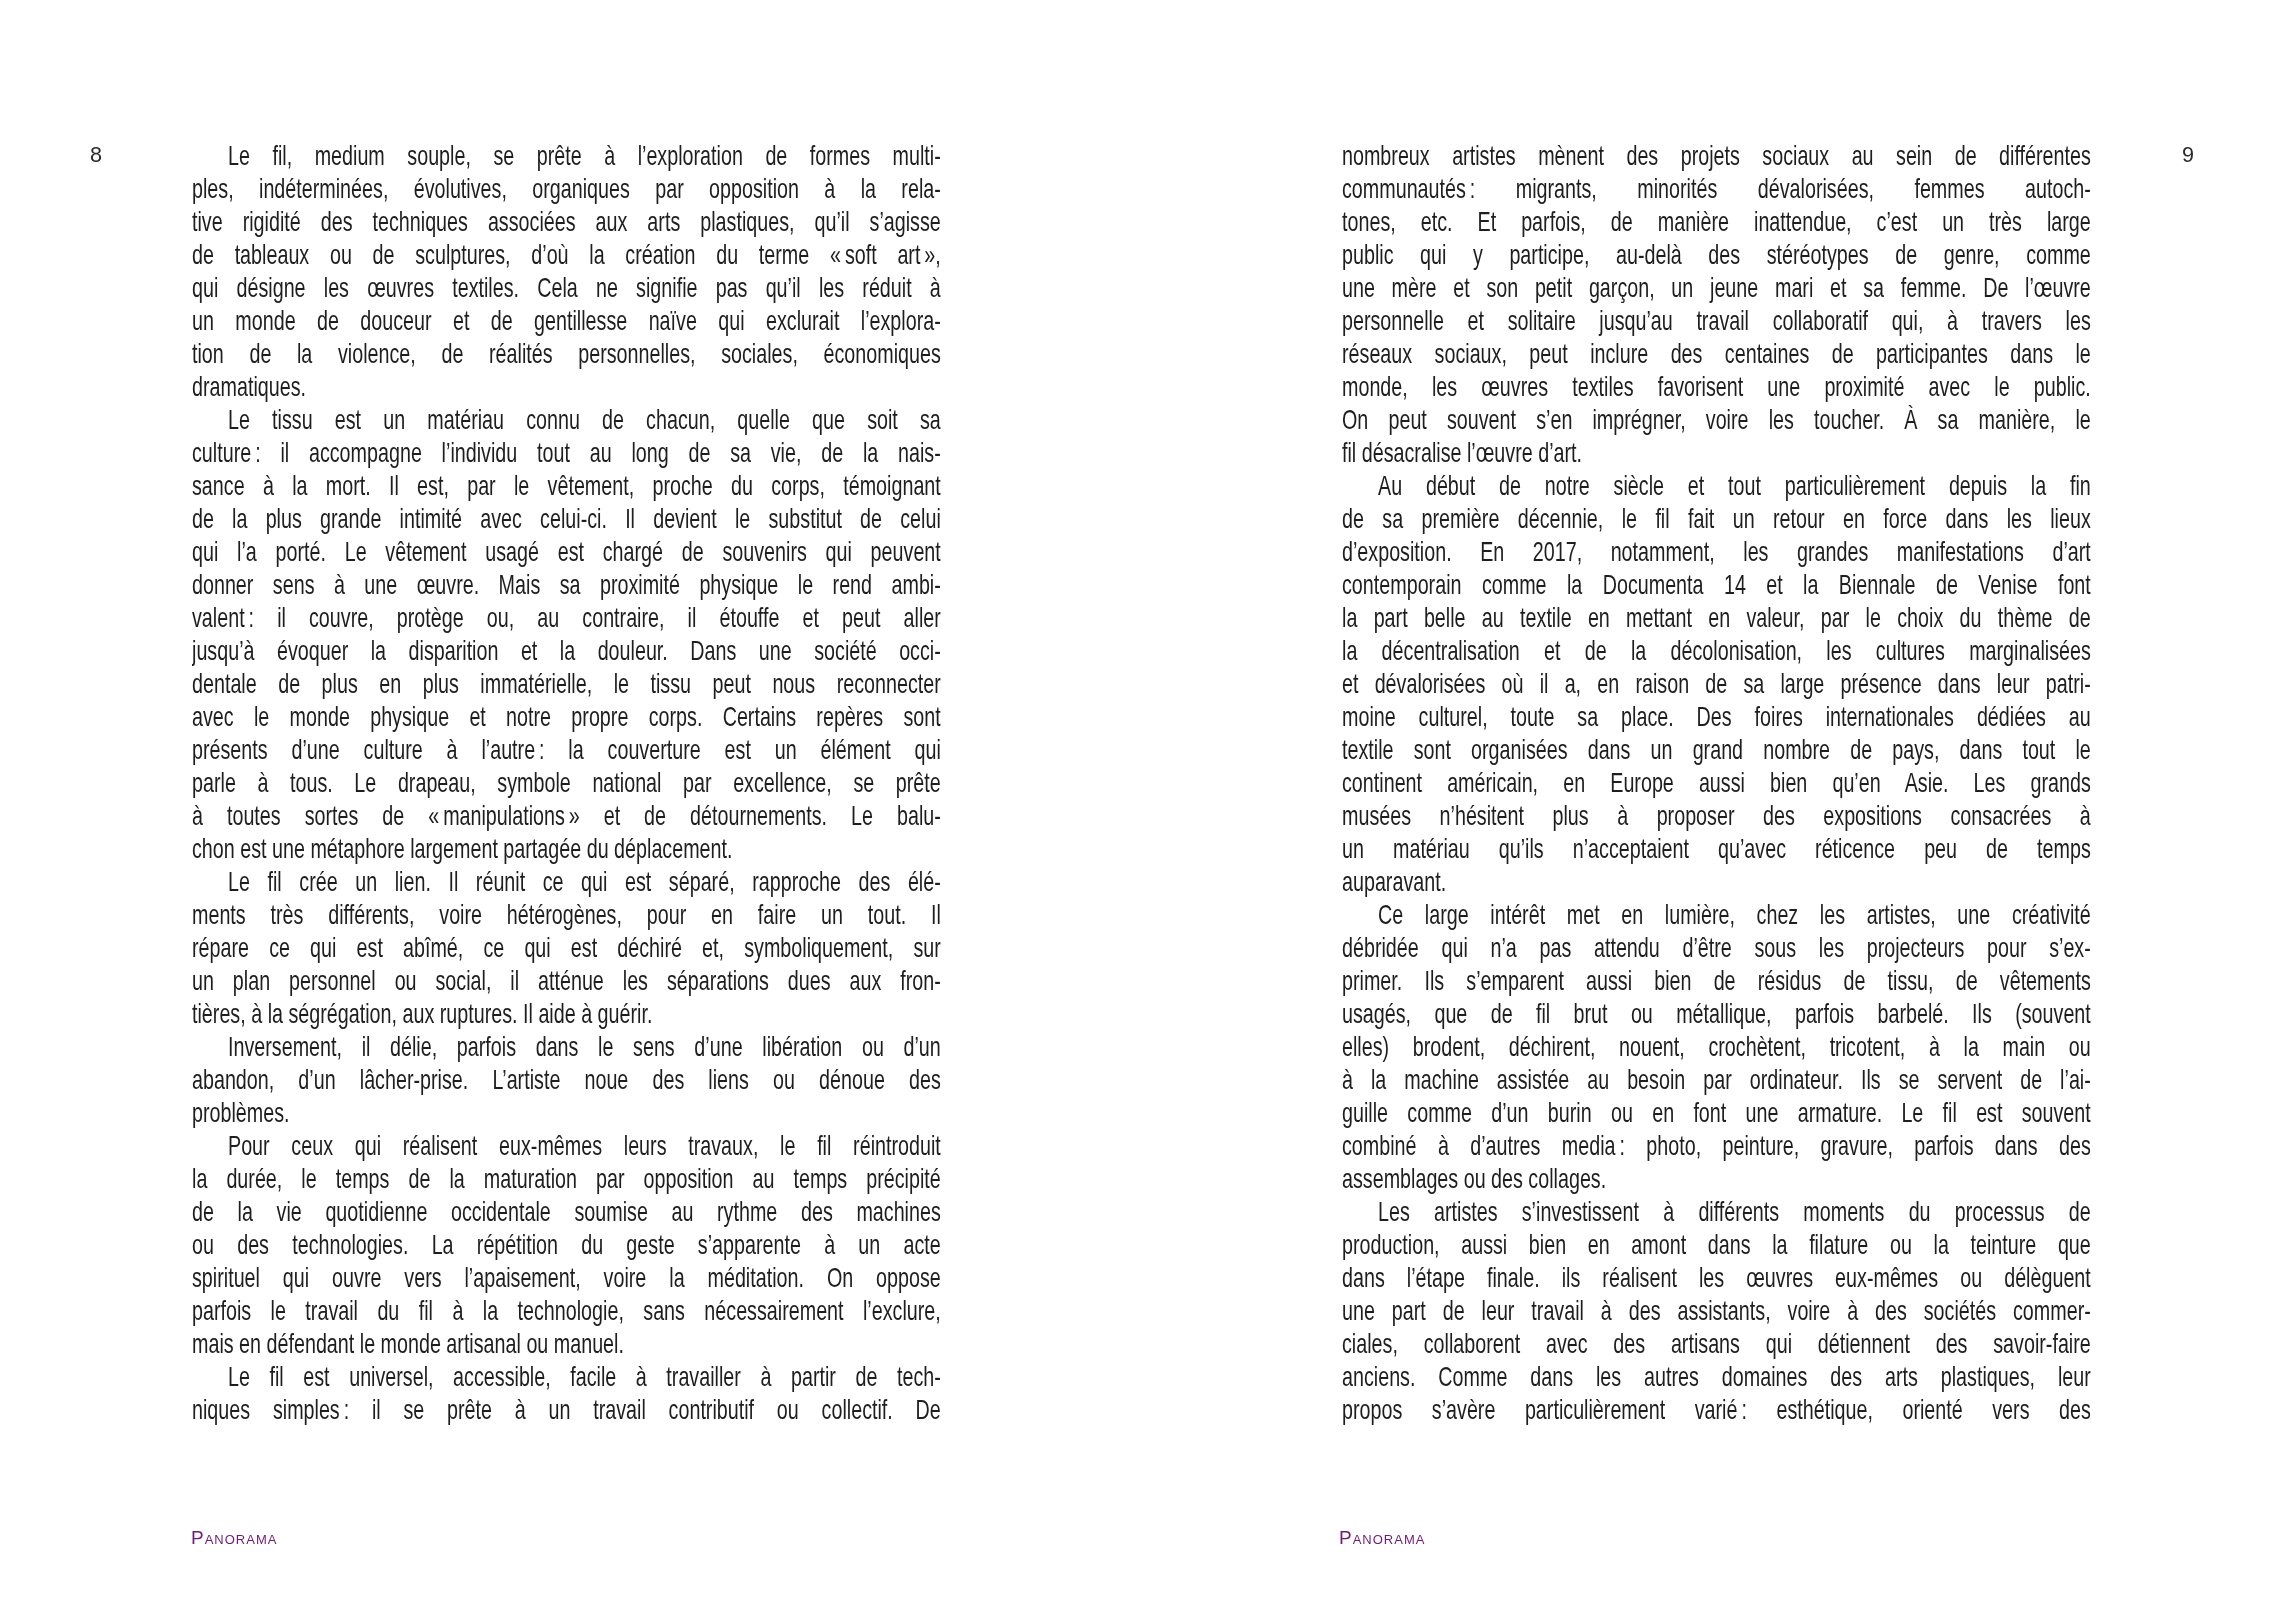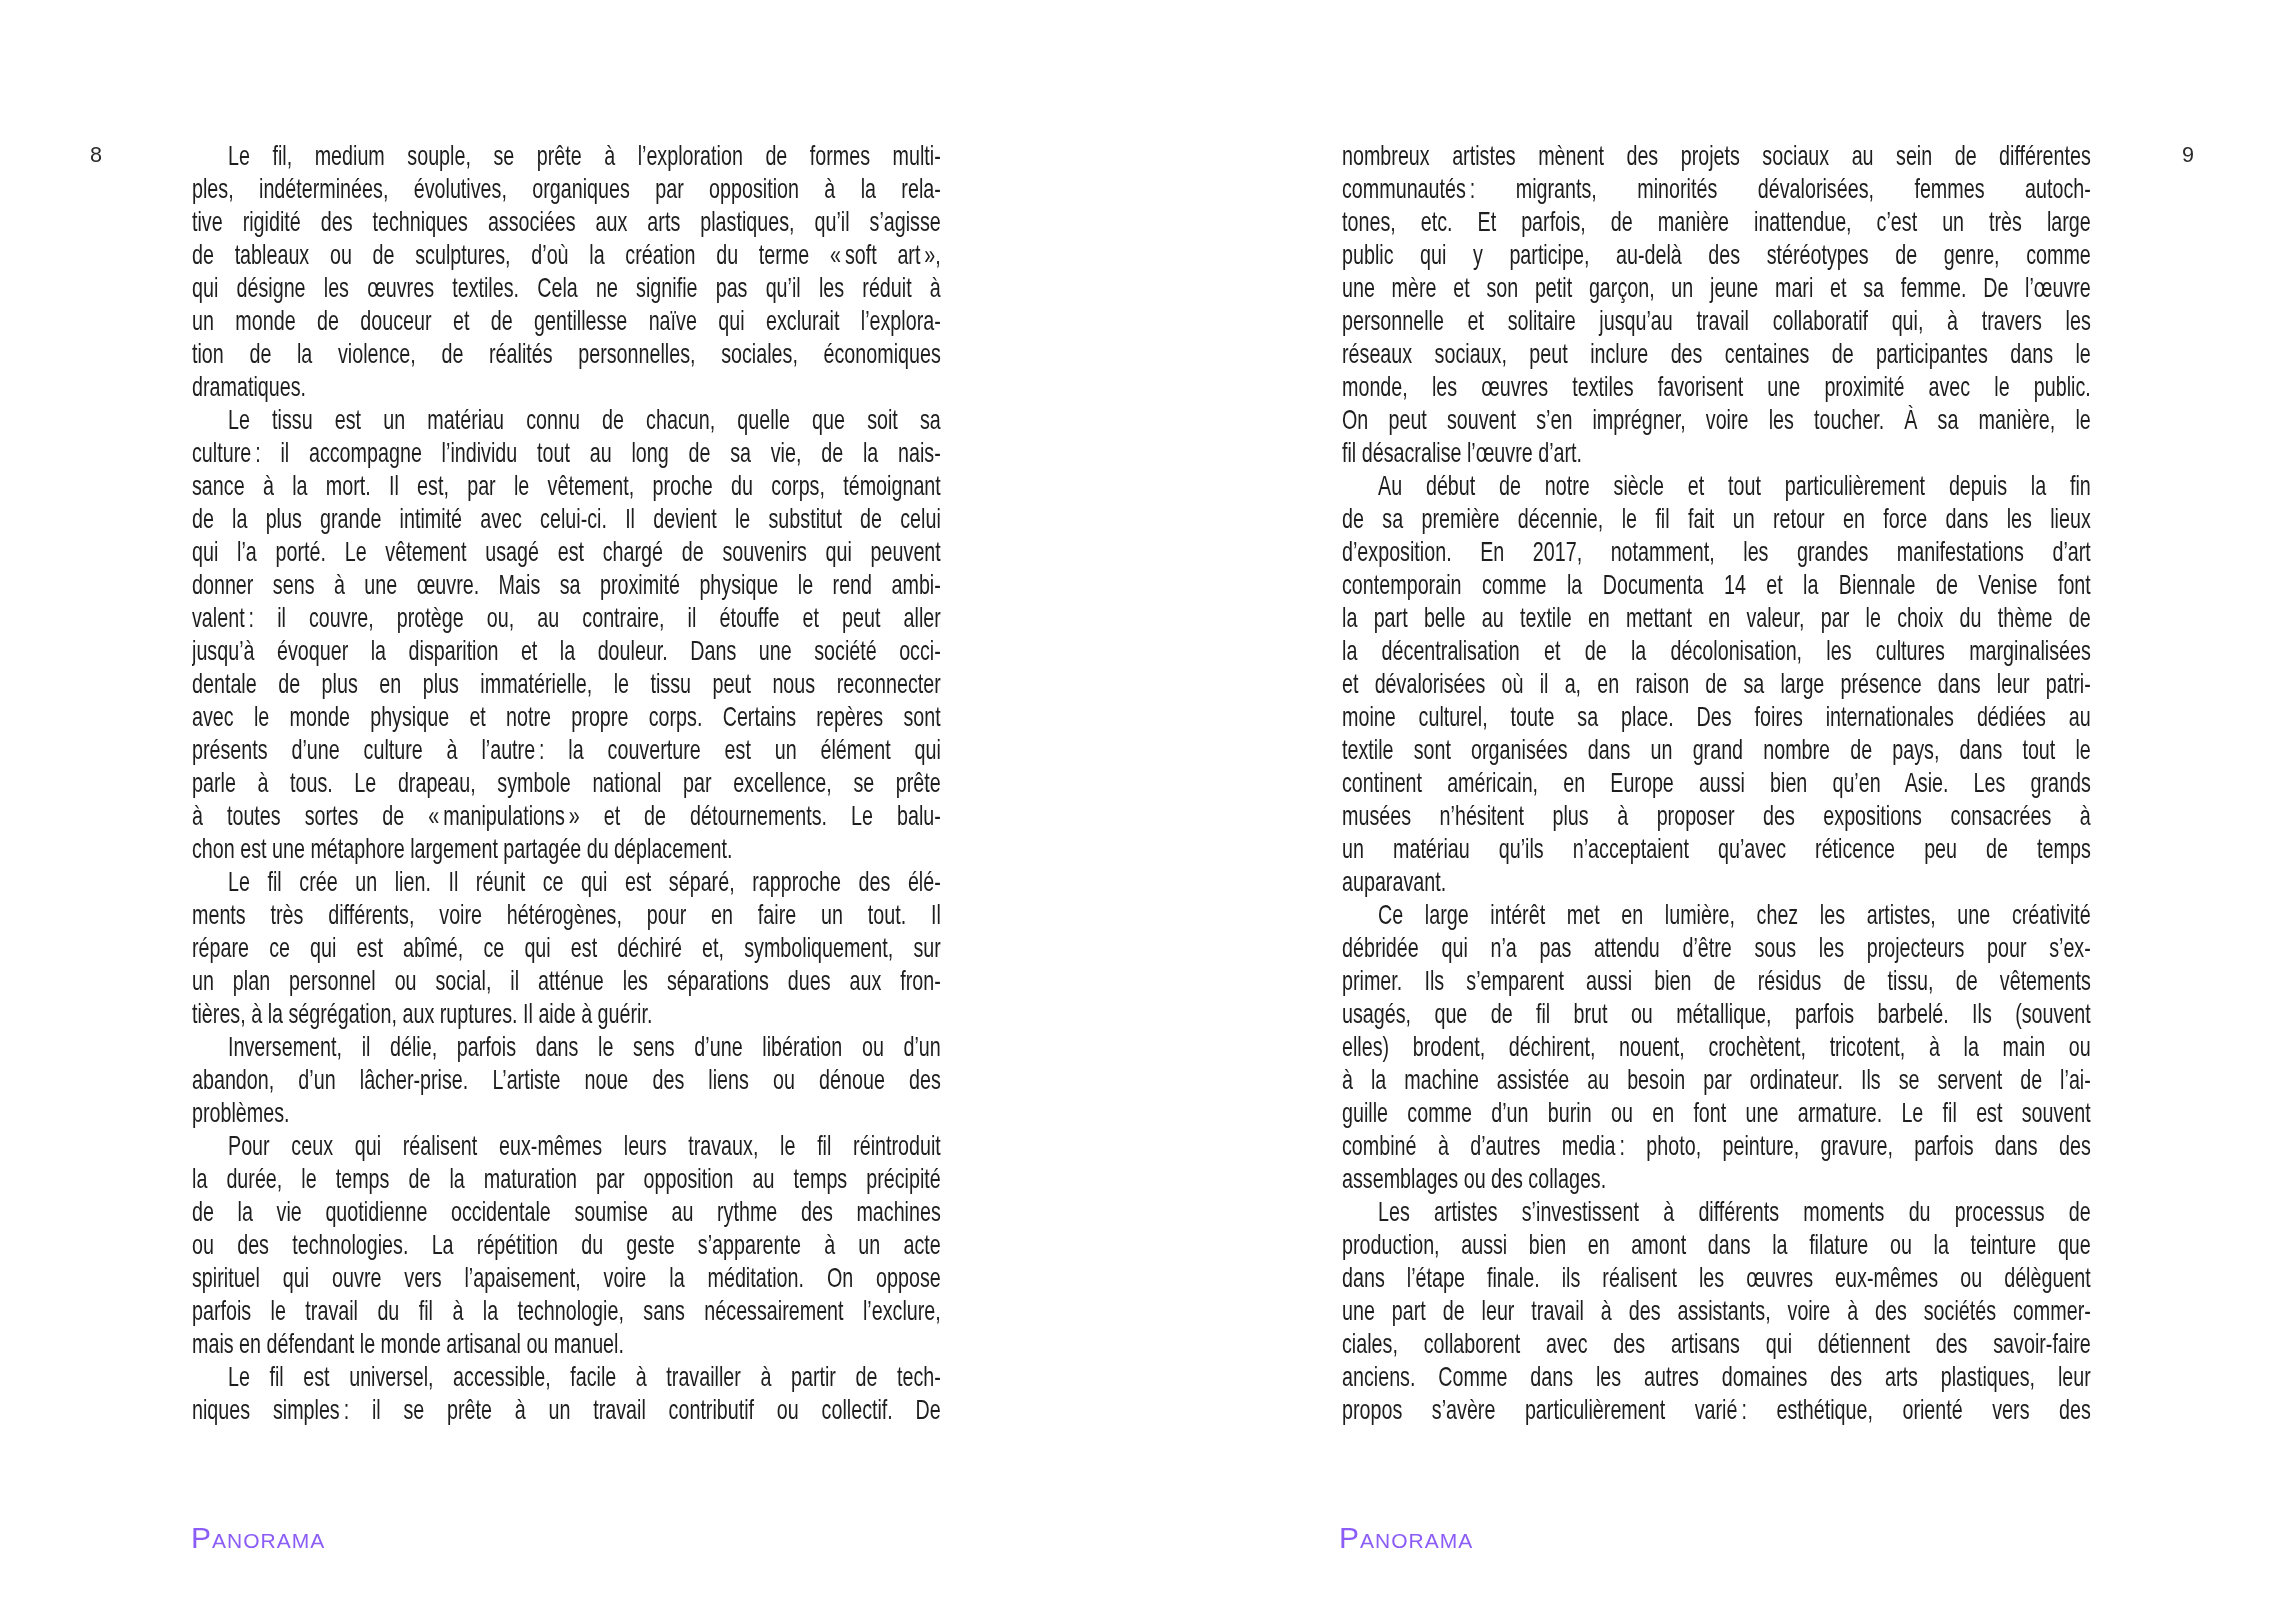--- a/index.html
+++ b/index.html
@@ -24,22 +24,22 @@
   .textblock-right{left:1342px;}
   .ln{
     font-size:27.4px;line-height:33px;height:33px;overflow:hidden;
     text-align:justify;text-align-last:justify;
     font-weight:400;
   }
   .ln.ind{padding-left:50px;}
   .ln.end{text-align-last:left;}
   .footer{
     position:absolute;top:1523px;
-    font-variant:small-caps;font-size:30px;line-height:29px;
-    letter-spacing:1px;color:#8b5cf6;
+    font-variant:small-caps;font-size:19px;line-height:29px;
+    letter-spacing:1px;color:#701a75;
   }
   .footer-left{left:191px;}
   .footer-right{left:1339px;}
 </style>
 </head>
 <body>
 
 <div class="spread">
 
   <div class="folio folio-left">8</div>

